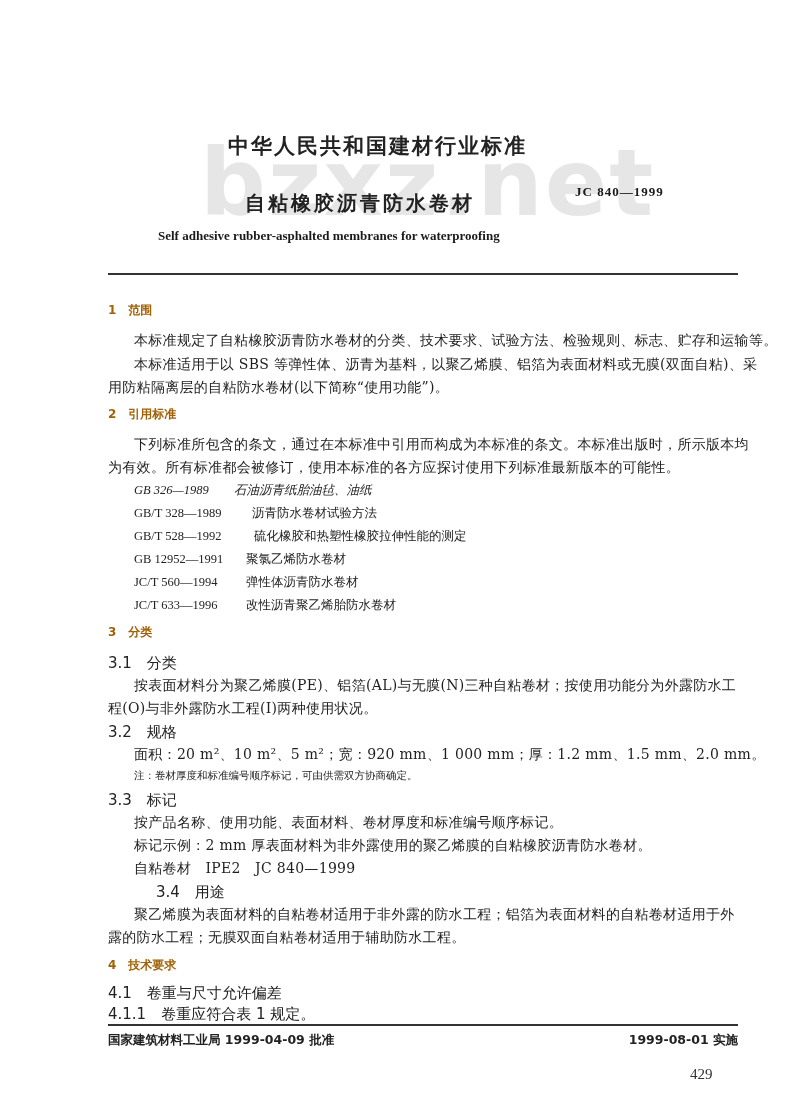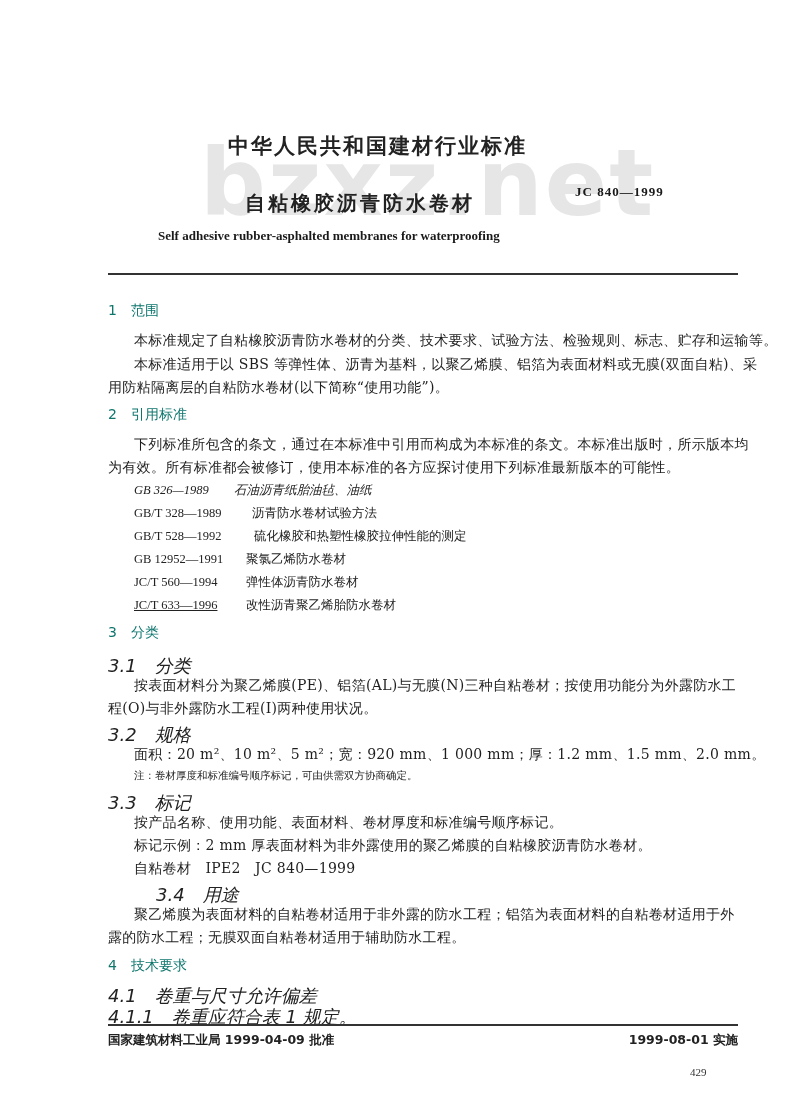--- a/index.html
+++ b/index.html
@@ -13,28 +13,28 @@
     font-family: "DejaVu Sans", "Liberation Sans", sans-serif;
     font-weight: bold; font-size: 92px; letter-spacing: 2px;
     color: #e6e6e6; line-height: 1; z-index: 0;
   }
   .hdr-org { left: 228px; top: 132px; font-family: Liberation Serif, serif; font-size: 21px; font-weight: bold; letter-spacing: 2px; color: #222; z-index: 1; }
   .hdr-code { left: 560px; top: 184px; font-size: 13px; letter-spacing: 1px; z-index: 1; }
   .hdr-code b { font-family: Liberation Serif, serif; margin-left: 15px; }
   .hdr-title { left: 245px; top: 190px; font-family: "DejaVu Sans", sans-serif; font-size: 20px; font-weight: bold; letter-spacing: 3px; color: #222; z-index: 1; }
   .hdr-en { left: 158px; top: 228px; font-family: "Liberation Serif", serif; font-weight: bold; font-size: 13px; z-index: 1; }
   .rule { position: absolute; left: 108px; width: 630px; height: 2px; background: #333; }
-  .sec { font-family: "DejaVu Sans", sans-serif; font-size: 14px; font-weight: normal; color: #0f766e; }
-  .sub { font-family: "DejaVu Sans", sans-serif; font-size: 18px; color: #222; font-style: italic; }
+  .sec { font-family: "DejaVu Sans", sans-serif; font-size: 12px; font-weight: bold; color: #a16207; }
+  .sub { font-family: "DejaVu Sans", sans-serif; font-size: 15px; color: #222; }
   .p { font-size: 14px; color: #1e1e1e; letter-spacing: 0.3px; }
   .note { font-size: 10.5px; color: #1e1e1e; }
   .ref { font-family: "Liberation Serif", serif; font-size: 12.5px; color: #222; }
   .ref .code { display: inline-block; }
   .foot { font-family: "DejaVu Sans", sans-serif; font-weight: bold; font-size: 12.5px; color: #222; }
-  .pg { font-family: "Liberation Serif", serif; font-size: 11px; color: #333; }
+  .pg { font-family: "Liberation Serif", serif; font-size: 15px; color: #333; }
 </style>
 </head>
 <body>
 
 <div class="watermark">bzxz.net</div>
 
 <div class="abs hdr-org">中华人民共和国建材行业标准</div>
 <div class="abs hdr-code"><b>JC 840—1999</b></div>
 <div class="abs hdr-title">自粘橡胶沥青防水卷材</div>
 <div class="abs hdr-en">Self adhesive rubber-asphalted membranes for waterproofing</div>
@@ -59,21 +59,21 @@
 <div class="abs ref" style="left:134px; top:528px;">
   <span class="code" style="width:120px;">GB/T 528—1992</span><span>硫化橡胶和热塑性橡胶拉伸性能的测定</span>
 </div>
 <div class="abs ref" style="left:134px; top:551px;">
   <span class="code" style="width:112px;">GB 12952—1991</span><span>聚氯乙烯防水卷材</span>
 </div>
 <div class="abs ref" style="left:134px; top:574px;">
   <span class="code" style="width:112px;">JC/T 560—1994</span><span>弹性体沥青防水卷材</span>
 </div>
 <div class="abs ref" style="left:134px; top:597px;">
-  <span class="code" style="width:112px;text-decoration:underline;">JC/T 633—1996</span><span>改性沥青聚乙烯胎防水卷材</span>
+  <span class="code" style="width:112px;">JC/T 633—1996</span><span>改性沥青聚乙烯胎防水卷材</span>
 </div>
 
 <div class="abs sec" style="left:108px; top:624px;">3　分类</div>
 <div class="abs sub" style="left:108px; top:654px;">3.1　分类</div>
 <div class="abs p" style="left:134px; top:677px;">按表面材料分为聚乙烯膜(PE)、铝箔(AL)与无膜(N)三种自粘卷材；按使用功能分为外露防水工</div>
 <div class="abs p" style="left:108px; top:700px;">程(O)与非外露防水工程(I)两种使用状况。</div>
 
 <div class="abs sub" style="left:108px; top:723px;">3.2　规格</div>
 <div class="abs p" style="left:134px; top:746px;">面积：20 m²、10 m²、5 m²；宽：920 mm、1 000 mm；厚：1.2 mm、1.5 mm、2.0 mm。</div>
 <div class="abs note" style="left:134px; top:769px;">注：卷材厚度和标准编号顺序标记，可由供需双方协商确定。</div>

